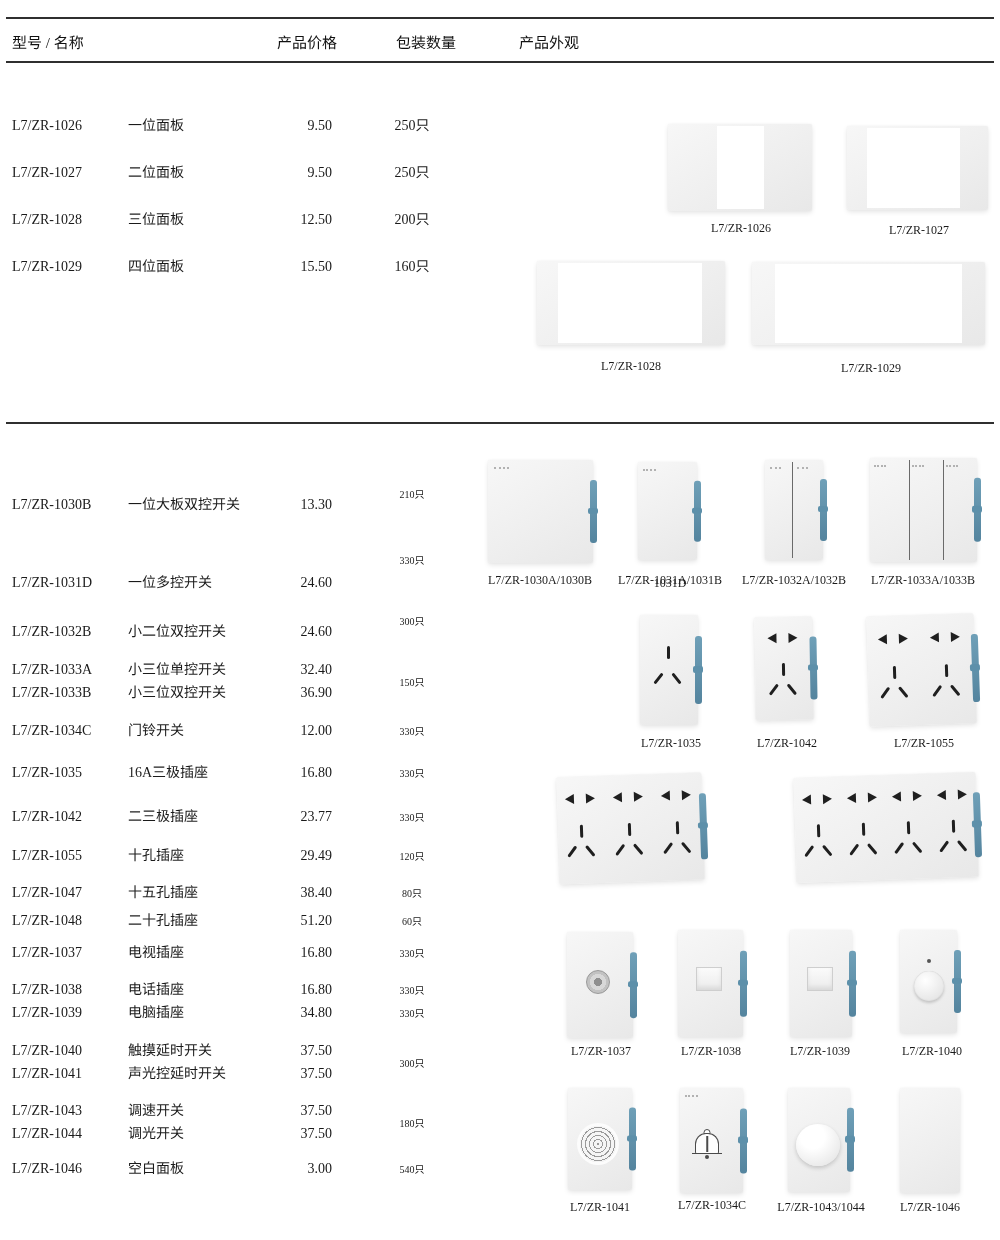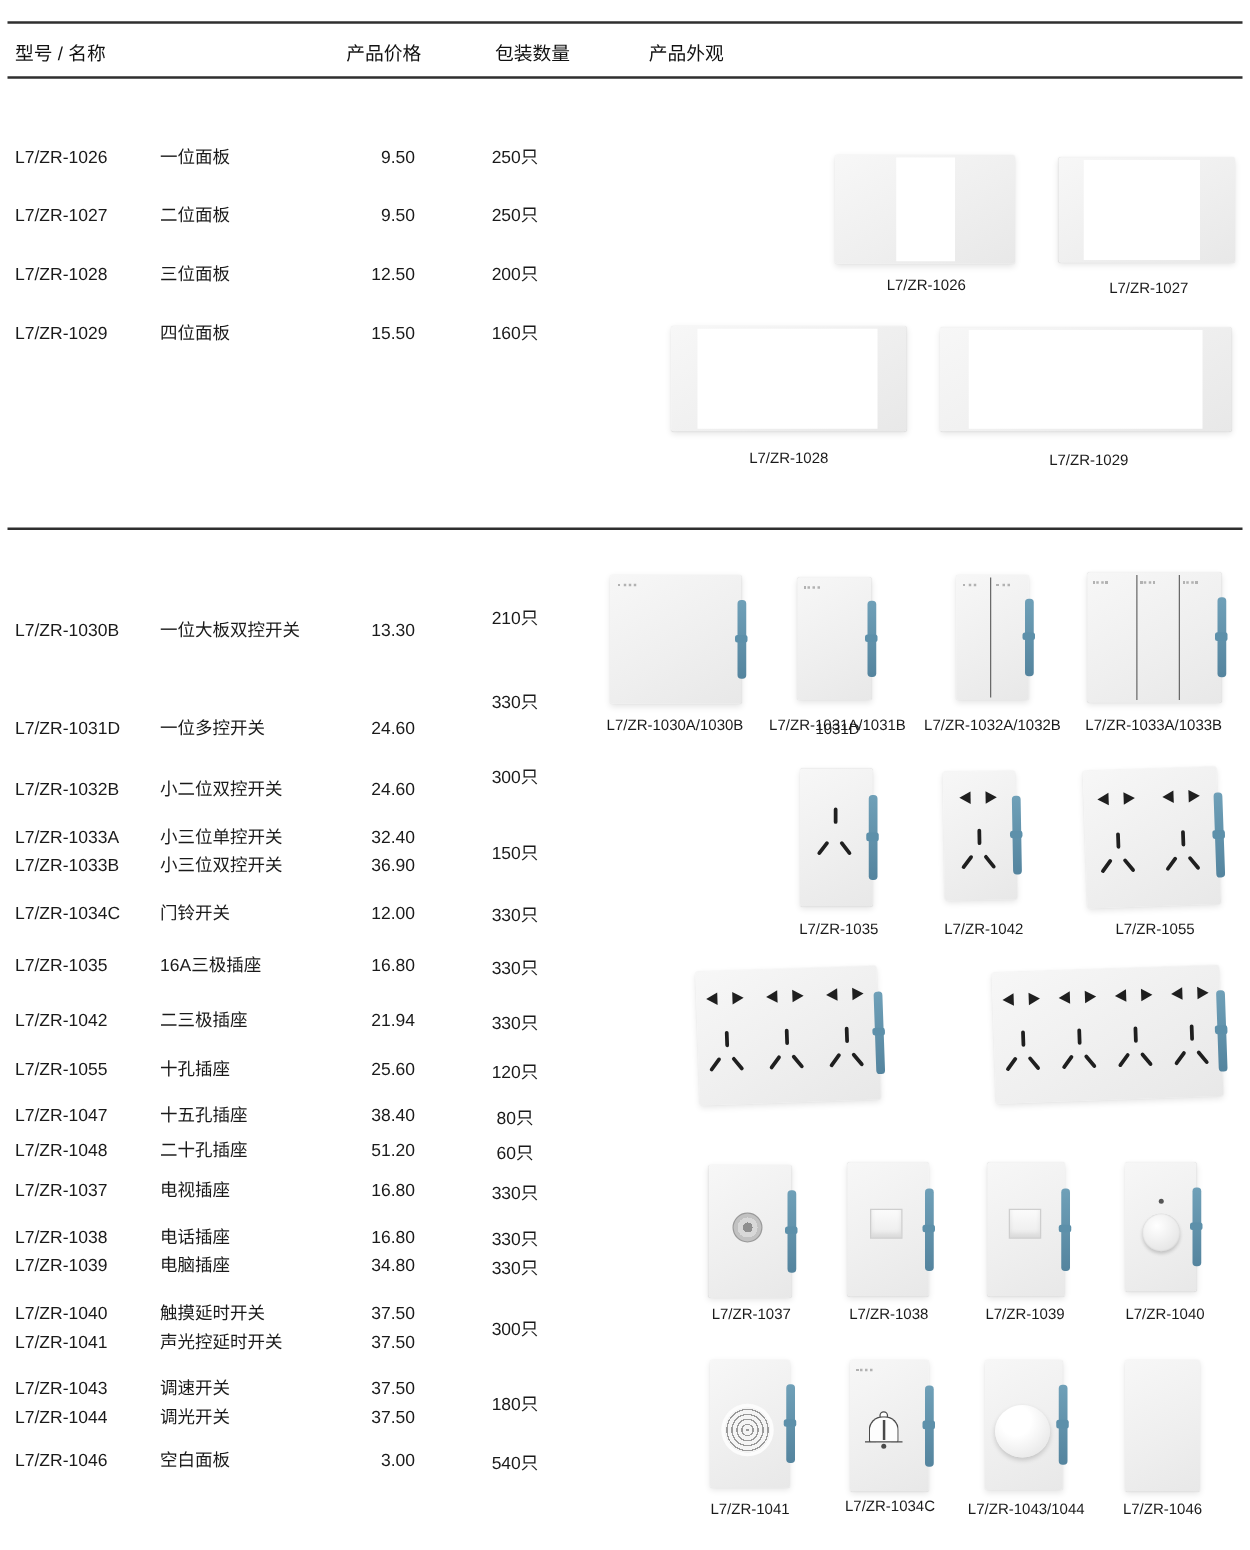--- a/index.html
+++ b/index.html
@@ -1,34 +1,34 @@
 <!DOCTYPE html>
 <html lang="zh-CN"><head>
 <meta charset="utf-8">
 <style>
   html,body{margin:0;padding:0;background:#fff;}
   #page{position:relative;width:1000px;height:1240px;background:#fff;overflow:hidden;
-        font-family:Liberation Sans, sans-serif;color:#1a1a1a;}
+        font-family:Liberation Serif, serif;color:#1a1a1a;}
   .hline{position:absolute;left:6px;right:6px;height:2px;background:#2f2f2f;}
   .ln1{top:17px}.ln2{top:61px}.ln3{top:422px}
   
   .thead span{position:absolute;top:31px;font-size:15px;color:#111;white-space:nowrap;}
   .h1{left:12px}.h2{left:277px}.h3{left:396px}.h4{left:519px}
   
   .cell-m{position:absolute;left:12px;font-size:14px;white-space:nowrap;}
   .cell-n{position:absolute;left:128px;font-size:14px;white-space:nowrap;}
   .cell-p{position:absolute;left:268px;width:64px;text-align:right;font-size:14px;}
   .cell-q{position:absolute;left:375px;width:74px;text-align:center;font-size:14px;}
   .s1row{position:absolute;left:0;width:460px;height:47px;line-height:47px;}
   .sr0{top:102px}.sr1{top:149px}.sr2{top:196px}.sr3{top:243px}
   .grp{position:absolute;left:0;width:460px;}
   .trow{position:absolute;left:0;right:0;height:23px;line-height:23px;}
   .r0{top:0}.r1{top:23px}.r2{top:46px}
   .qtybox{position:absolute;left:375px;width:74px;top:0;bottom:0;display:flex;
-          align-items:center;justify-content:center;font-size:14px;}
+          align-items:center;justify-content:center;font-size:10px;}
   .g0{top:470px;height:46px}.g1{top:525px;height:69px}.g2{top:597px;height:46px}
   .g3{top:658px;height:46px}.g4{top:719px;height:23px}.g5{top:761px;height:23px}
   .g6{top:805px;height:23px}.g7{top:844px;height:23px}.g8{top:881px;height:23px}
   .g9{top:909px;height:23px}.g10{top:941px;height:23px}.g11{top:978px;height:23px}
   .g12{top:1001px;height:23px}.g13{top:1039px;height:46px}.g14{top:1099px;height:46px}
   .g15{top:1157px;height:23px}
   
   .pimg{position:absolute;background:linear-gradient(150deg,#f7f7f7 0%,#efefef 55%,#e8e8e8 100%);
         border-radius:2px;box-shadow:0 2px 5px rgba(0,0,0,0.10),0 0 1px rgba(0,0,0,0.10);}
   .i1026{left:668px;top:124px;width:144px;height:87px}
@@ -214,30 +214,30 @@
       <span class="cell-n">16A三极插座</span>
       <span class="cell-p">16.80</span>
     </div>
     <div class="qtybox">330只</div>
   </div>
 
   <div class="grp g6">
     <div class="trow r0">
       <span class="cell-m">L7/ZR-1042</span>
       <span class="cell-n">二三极插座</span>
-      <span class="cell-p">21.94</span>
+      <span class="cell-p">23.77</span>
     </div>
     <div class="qtybox">330只</div>
   </div>
 
   <div class="grp g7">
     <div class="trow r0">
       <span class="cell-m">L7/ZR-1055</span>
       <span class="cell-n">十孔插座</span>
-      <span class="cell-p">25.60</span>
+      <span class="cell-p">29.49</span>
     </div>
     <div class="qtybox">120只</div>
   </div>
 
   <div class="grp g8">
     <div class="trow r0">
       <span class="cell-m">L7/ZR-1047</span>
       <span class="cell-n">十五孔插座</span>
       <span class="cell-p">38.40</span>
     </div>

